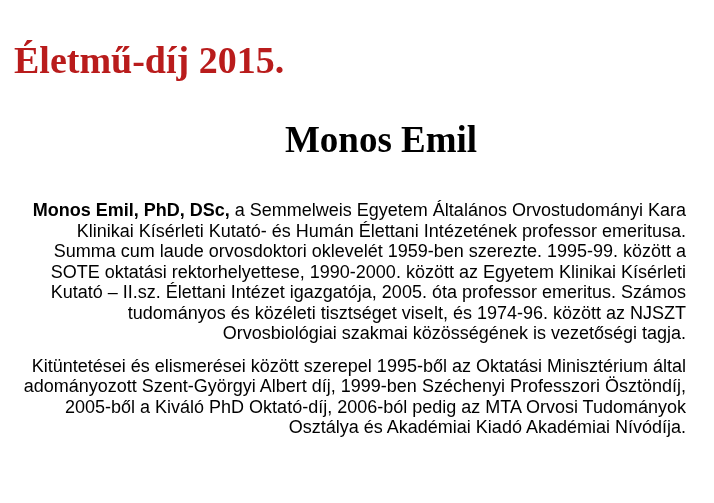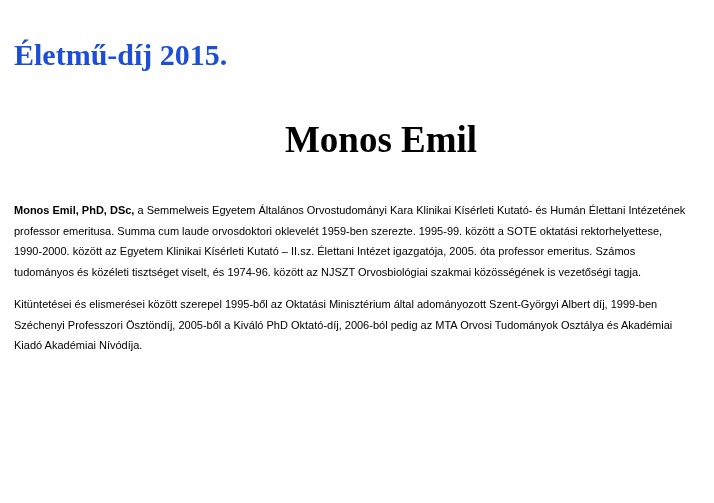--- a/index.html
+++ b/index.html
@@ -18,22 +18,22 @@
     width: 714px;
     height: 503px;
     box-sizing: border-box;
   }
   .award-title {
     position: absolute;
     left: 14px;
     top: 38px;
     font-family: "Liberation Serif", serif;
     font-weight: bold;
-    font-size: 30px;
-    color: #1d4ed8;
+    font-size: 38px;
+    color: #b91c1c;
     letter-spacing: 0px;
     white-space: nowrap;
   }
   .honoree-name {
     position: absolute;
     left: 0;
     top: 118px;
     width: 714px;
     text-align: center;
     font-family: "Liberation Serif", serif;
@@ -41,24 +41,24 @@
     font-size: 37px;
     color: #000000;
     padding-left: 24px;
   }
   .bio {
     position: absolute;
     left: 14px;
     top: 200px;
     width: 672px;
     font-family: "Liberation Sans", sans-serif;
-    font-size: 11px;
+    font-size: 18px;
     line-height: 20.5px;
     color: #000000;
-    text-align: left;
+    text-align: right;
   }
   .bio p {
     margin: 0 0 0 0;
   }
   .bio p + p {
     margin-top: 12px;
   }
   .bio .lead {
     font-weight: bold;
   }

